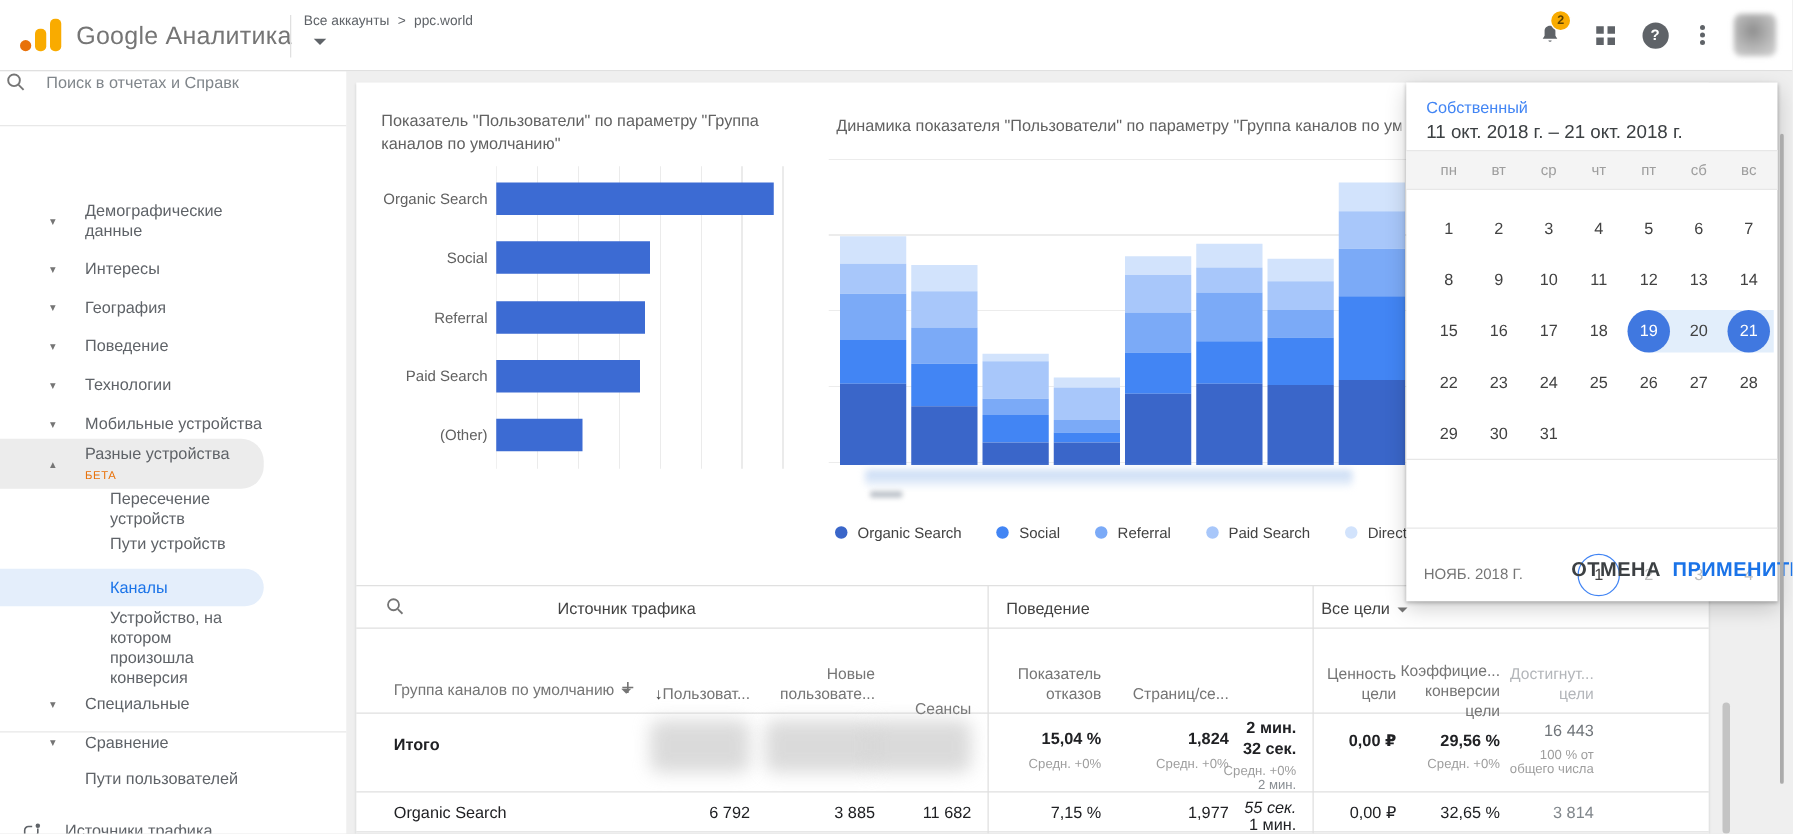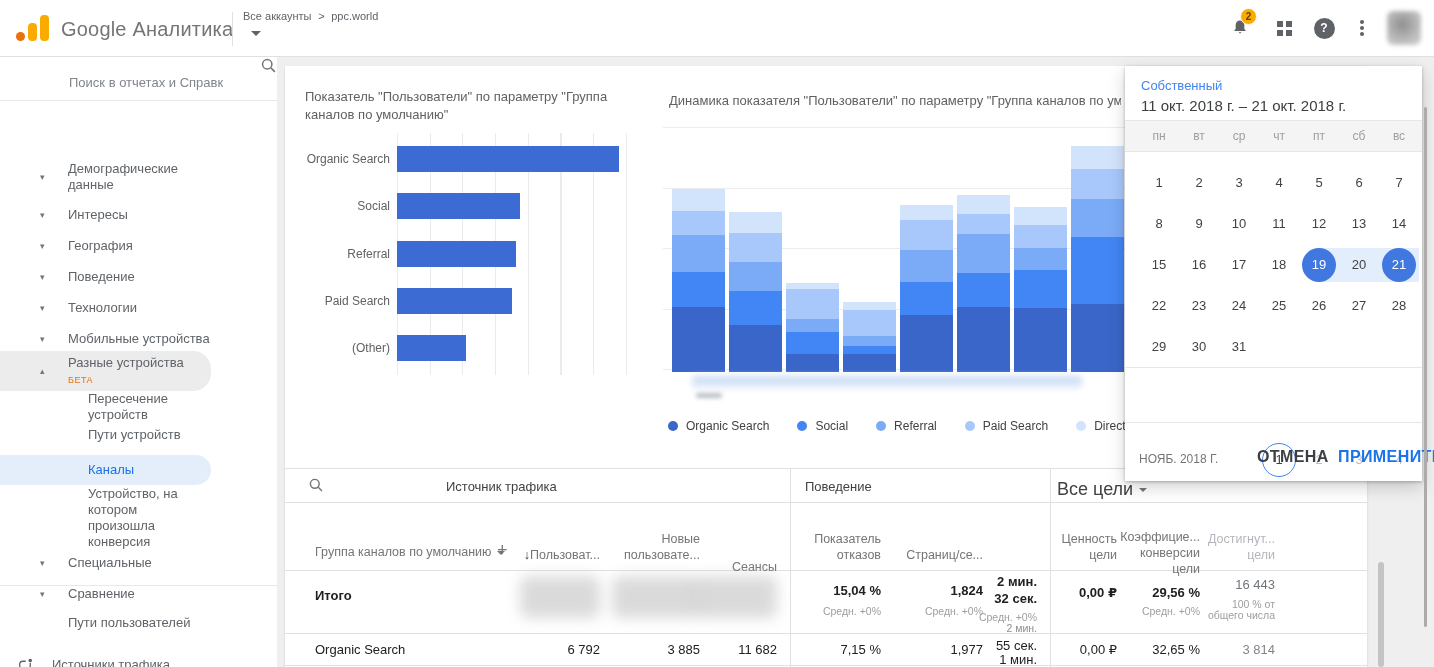--- a/index.html
+++ b/index.html
@@ -22,21 +22,21 @@
   .dots span{display:block;width:4px;height:4px;border-radius:50%;background:#5f6368;margin:2px auto;}
   .avatar{position:absolute;left:1387px;top:11px;width:34px;height:34px;border-radius:6px;
           background:radial-gradient(circle at 45% 40%, #8f8f8f 0%, #b9b9b9 55%, #d6d6d6 100%);filter:blur(2px);}
   .galogo{display:flex;align-items:flex-end;height:26px;}
   .galogo .dot{width:9px;height:9px;border-radius:50%;background:#e8710a;margin-right:3px;}
   .galogo .b1{width:9px;height:18px;border-radius:4px;background:#f9ab00;margin-right:3px;}
   .galogo .b2{width:9px;height:26px;border-radius:4px;background:#f9ab00;}
 
   
   .sidebar{position:absolute;left:0;top:57px;width:277px;height:610px;background:#fff;z-index:5;}
-  .search-row{position:absolute;left:0;top:0;width:277px;height:44px;border-bottom:1px solid #e8e8e8;display:flex;align-items:flex-end;padding-left:16px;flex-direction:column;}
+  .search-row{position:absolute;left:0;top:0;width:277px;height:44px;border-bottom:1px solid #e8e8e8;display:flex;align-items:flex-start;padding-left:4px;}
   .search-row input{border:0;outline:0;font-size:13px;color:#5f6368;margin-left:14px;width:210px;background:transparent;font-family:inherit;}
   .search-row input::placeholder{color:#80868b;opacity:1;}
   .nav-row{position:absolute;display:flex;align-items:center;cursor:pointer;color:#5f6368;font-size:13px;line-height:16px;}
   .nav-row .arr{width:28px;font-size:9px;color:#757575;flex:0 0 28px;text-align:left;}
   .nav-row .lbl{max-width:150px;}
   .nav-row.sub .lbl{max-width:118px;}
   .pill-gray{background:#ececec;border-radius:0 18px 18px 0;width:211px;}
   .pill-blue{background:#e4eefb;border-radius:0 16px 16px 0;width:211px;}
   .pill-blue .lbl{color:#1a73e8;}
   .beta{font-size:9px;color:#e8710a;letter-spacing:.5px;margin-top:1px;}
@@ -355,21 +355,21 @@
   <div class="tline" style="left:1050px;top:468px;width:1px;height:199px;z-index:10;"></div>
 
   <div class="abs" style="left:308px;top:477px;z-index:11;cursor:pointer;">
     <svg width="16" height="16" viewBox="0 0 20 20">
       <circle cx="8.5" cy="8.5" r="5.5" fill="none" stroke="#757575" stroke-width="1.8"></circle>
       <line x1="12.8" y1="12.8" x2="17.5" y2="17.5" stroke="#757575" stroke-width="1.8"></line>
     </svg>
   </div>
   <div class="abs" style="left:446px;top:479px;font-size:13px;color:#424242;z-index:11;">Источник трафика</div>
   <div class="abs" style="left:805px;top:479px;font-size:13px;color:#424242;z-index:11;">Поведение</div>
-  <div class="abs" style="left:1057px;top:479px;font-size:18px;color:#424242;z-index:11;cursor:pointer;">
+  <div class="abs" style="left:1057px;top:479px;font-size:13px;color:#424242;z-index:11;cursor:pointer;">
     <span>Все цели</span><span class="caret" style="border-top-color:#757575;border-left-width:4px;border-right-width:4px;border-top-width:4px;margin-left:6px;"></span>
   </div>
 
   <div class="abs" style="left:315px;top:545px;font-size:12.5px;color:#757575;z-index:11;cursor:pointer;">
     <span>Группа каналов по умолчанию</span><span class="caret" style="border-top-color:#757575;border-left-width:4px;border-right-width:4px;border-top-width:4px;margin-left:6px;"></span>
   </div>
   <div class="abs" style="left:497px;top:540px;font-size:18px;color:#757575;z-index:11;cursor:pointer;">+</div>
   <div class="th" style="left:512px;top:547px;width:88px;z-index:11;cursor:pointer;"><span style="color:#424242;">↓</span><span>Пользоват...</span></div>
   <div class="th" style="left:610px;top:531px;width:90px;z-index:11;cursor:pointer;">Новые пользовате...</div>
   <div class="th" style="left:697px;top:547px;width:80px;z-index:11;cursor:pointer;margin-top:12px;">Сеансы</div>
@@ -397,21 +397,21 @@
   <div class="num" style="left:1195px;top:577px;width:80px;color:#70757a;z-index:11;">16 443</div>
   <div class="subnum" style="left:1195px;top:598px;width:80px;z-index:11;">100 % от</div>
   <div class="subnum" style="left:1195px;top:609px;width:80px;z-index:11;">общего числа</div>
 
   <div class="abs" style="left:315px;top:642px;font-size:13px;color:#202124;z-index:11;cursor:pointer;">Organic Search</div>
   <div class="num" style="left:520px;top:642px;width:80px;z-index:11;">6 792</div>
   <div class="num" style="left:612px;top:642px;width:88px;z-index:11;">3 885</div>
   <div class="num" style="left:697px;top:642px;width:80px;z-index:11;">11 682</div>
   <div class="num" style="left:801px;top:642px;width:80px;z-index:11;">7,15 %</div>
   <div class="num" style="left:903px;top:642px;width:80px;z-index:11;">1,977</div>
-  <div class="num" style="left:957px;top:638px;width:80px;z-index:11;">55 сек.</div>
+  <div class="num" style="left:957px;top:638px;width:80px;z-index:11;font-style:italic;">55 сек.</div>
   <div class="num" style="left:957px;top:652px;width:80px;z-index:11;">1 мин.</div>
   <div class="num" style="left:1037px;top:642px;width:80px;z-index:11;">0,00 ₽</div>
   <div class="num" style="left:1120px;top:642px;width:80px;z-index:11;">32,65 %</div>
   <div class="num" style="left:1195px;top:642px;width:80px;color:#80868b;z-index:11;">3 814</div>
 
   <div class="panel">
     <div class="abs preset" style="left:16px;top:12px;">Собственный</div>
     <div class="abs range-txt" style="left:16px;top:31px;">11 окт. 2018 г. – 21 окт. 2018 г.</div>
     <div class="wd-row" id="wd-row">
         <div class="wd" style="left: 14px;">пн</div>

